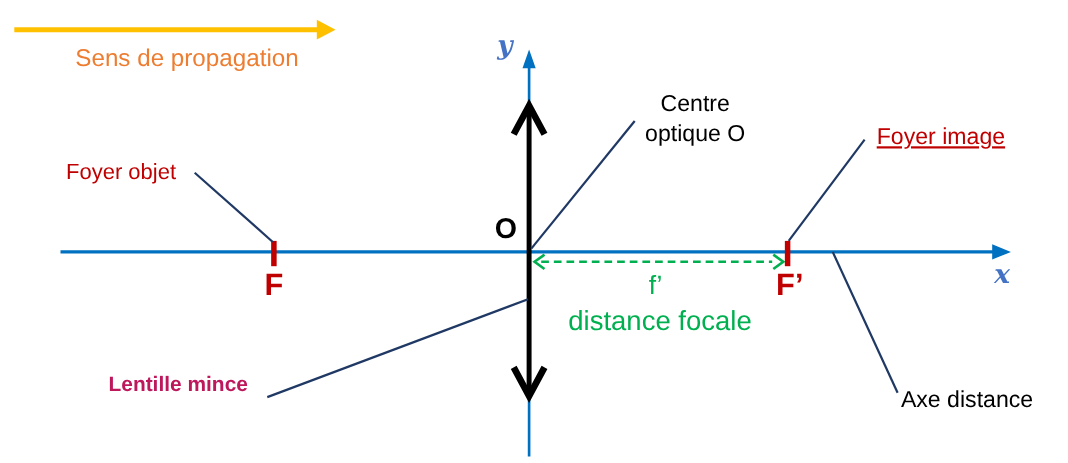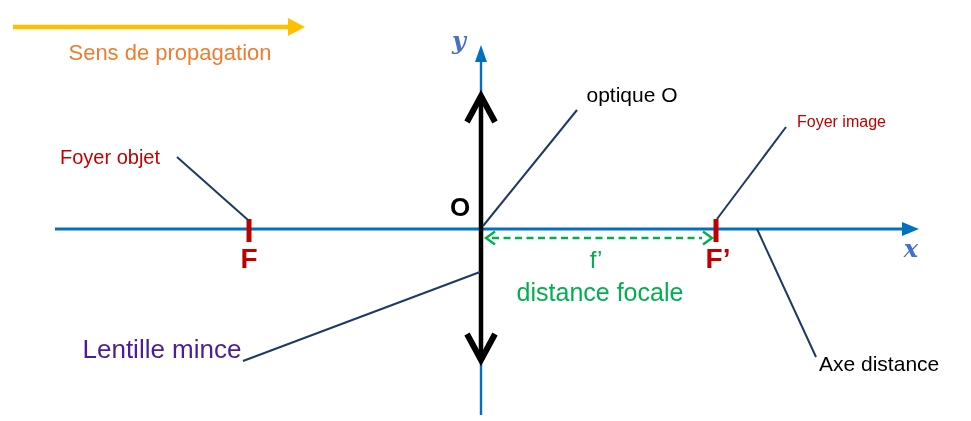--- a/index.html
+++ b/index.html
@@ -24,23 +24,23 @@
   .fill-orange{fill:var(--arrow-orange);}
 
   .label{position:absolute;white-space:nowrap;}
   .centered{text-align:center;white-space:normal;}
 
   .propagation-label{
     left:40px;top:39px;width:260px;text-align:center;
     color:var(--text-orange);font-size:22px;line-height:27px;
   }
   .foyer-objet-label{left:60px;top:146px;color:var(--accent-red);font-size:20px;}
-  .foyer-image-label{left:797px;top:113px;color:var(--accent-red);font-size:16px;}
+  .foyer-image-label{left:797px;top:113px;color:var(--accent-red);font-size:21px;text-decoration:underline;}
   .centre-optique-label{left:568px;top:81px;width:128px;color:#000;font-size:21px;line-height:27px;}
-  .lentille-label{left:76px;top:336px;width:172px;color:#4c1d95;font-size:26px;line-height:27px;}
+  .lentille-label{left:76px;top:336px;width:172px;color:#be185d;font-size:19px;line-height:27px;font-weight:bold;}
   .axe-optique-label{left:819px;top:352px;color:#000;font-size:21px;}
   .o-label{left:444px;top:192px;width:32px;text-align:center;color:#000;font-weight:bold;font-size:26px;}
   .f-label{left:233px;top:243px;width:32px;text-align:center;color:var(--accent-red);font-weight:bold;font-size:28px;}
   .fprime-label{left:698px;top:243px;width:40px;text-align:center;color:var(--accent-red);font-weight:bold;font-size:28px;}
   .fdist-label{left:566px;top:246px;width:60px;text-align:center;color:var(--accent-green);font-size:24px;}
   .distance-focale-label{left:496px;top:278px;width:208px;text-align:center;color:var(--accent-green);font-size:25px;}
   .x-label{left:896px;top:234px;width:30px;text-align:center;color:var(--axis-label-blue);
     font-family:"DejaVu Serif", serif;font-style:italic;font-weight:bold;font-size:24px;}
   .y-label{left:444px;top:26px;width:30px;text-align:center;color:var(--axis-label-blue);
     font-family:"DejaVu Serif", serif;font-style:italic;font-weight:bold;font-size:24px;}
@@ -81,20 +81,21 @@
 
   <div class="label propagation-label centered">
     <div>Sens de propagation</div>
   </div>
 
   <div class="label foyer-objet-label">Foyer objet</div>
 
   <div class="label foyer-image-label">Foyer image</div>
 
   <div class="label centre-optique-label centered">
+    <div>Centre</div>
     <div>optique O</div>
   </div>
 
   <div class="label lentille-label centered">
     <div>Lentille mince</div>
   </div>
 
   <div class="label axe-optique-label">Axe distance</div>
 
   <div class="label o-label">O</div>

